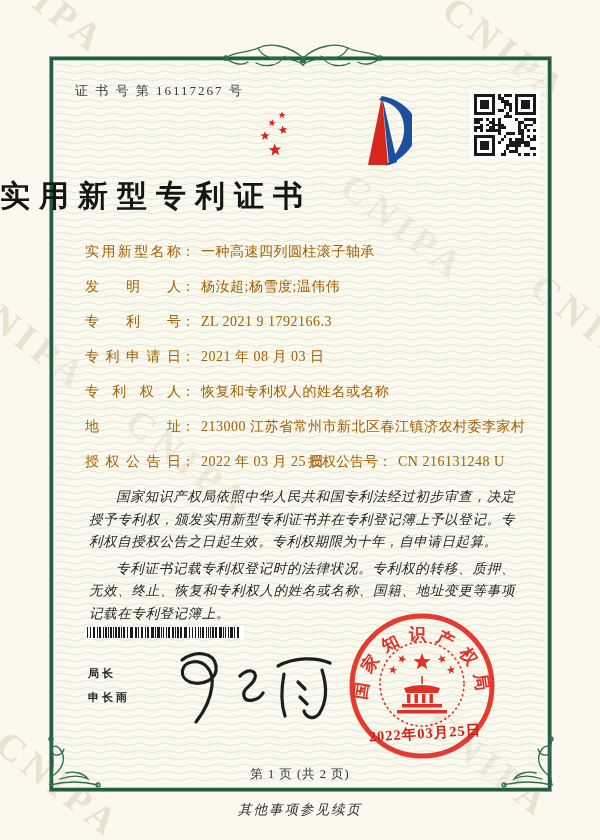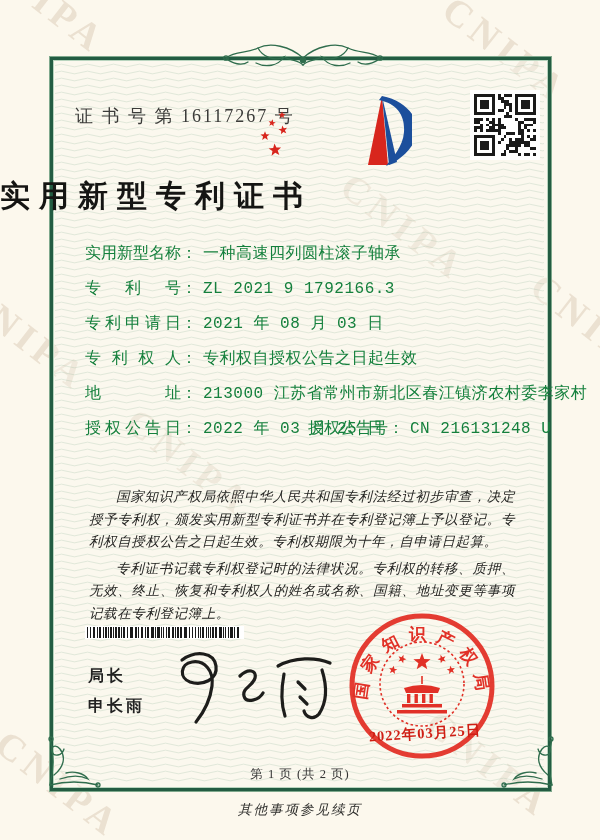--- a/index.html
+++ b/index.html
@@ -16,43 +16,43 @@
   }
   .frame{
     position:absolute;left:50px;top:57px;width:495px;height:728px;
     border:3px solid #235c42;
     box-shadow:0 0 0 1px #7fa98d, inset 0 0 0 1px #b8d4be;
     background:rgba(250,250,242,0.35);
     z-index:1;
   }
   .guilloche{position:absolute;left:2px;top:2px;z-index:0;}
   .content{position:absolute;inset:0;z-index:2;}
-  .cert-no{position:absolute;left:75px;top:104px;font-size:18px;letter-spacing:2px;color:#3b3b39;}
+  .cert-no{position:absolute;left:75px;top:82px;font-size:13px;letter-spacing:2px;color:#3b3b39;}
   .logo{position:absolute;left:252px;top:84px;}
   .qr-wrap{position:absolute;left:470px;top:90px;background:#ffffff;padding:4px;line-height:0;}
   .title{
     position:absolute;left:0;right:0;top:176px;
     font-size:30px;font-weight:bold;letter-spacing:9px;color:#151513;
   }
   .rows{position:absolute;left:85px;top:243px;width:440px;}
-  .row{height:35px;font-size:16px;color:#15803d;white-space:nowrap;font-family:Liberation Mono, monospace;}
+  .row{height:35px;font-size:14px;color:#a16207;white-space:nowrap;}
   .lbl{display:inline-block;width:96px;text-align:justify;text-align-last:justify;vertical-align:top;}
   .colon{display:inline-block;margin-right:6px;}
   .val{letter-spacing:0.5px;}
   .row.double .cell2{position:absolute;left:223px;}
   .row.double{position:relative;}
   .paras{
     position:absolute;left:85px;top:482px;width:434px;
     font-style:italic;font-size:13.5px;line-height:22.5px;color:#242422;
     letter-spacing:0.6px;text-align:justify;
   }
   .paras p{margin:4px;text-indent:2em;}
   .barcode{position:absolute;left:85px;top:626px;background:#fff;padding:1px 2px;line-height:0;}
   .director{position:absolute;left:88px;top:666px;font-family:"Liberation Sans","DejaVu Sans",sans-serif;
-    font-size:16px;font-weight:bold;letter-spacing:3px;color:#222;}
+    font-size:11px;font-weight:bold;letter-spacing:3px;color:#222;}
   .director div{margin-bottom:9px;}
   .signature{position:absolute;left:162px;top:642px;z-index:4;}
   .seal{position:absolute;left:346px;top:610px;z-index:3;mix-blend-mode:multiply;opacity:0.95;}
   .seal-date{
     position:absolute;left:350px;top:724px;width:150px;text-align:center;z-index:5;
     color:#cf1f15;font-size:14.5px;font-weight:bold;letter-spacing:1px;transform:rotate(-3.5deg);
   }
   .page-no{position:absolute;left:0;right:0;top:766px;text-align:center;font-size:12.5px;letter-spacing:1px;color:#333;}
   .continuation{
     position:absolute;left:0;right:0;top:801px;text-align:center;
@@ -273,27 +273,30 @@
       </svg>
   </div>
 
   <div class="title">实用新型专利证书</div>
 
   <div class="rows">
     <div class="row">
       <span class="lbl">实用新型名称</span><span class="colon">：</span><span class="val">一种高速四列圆柱滚子轴承</span>
     </div>
     <div class="row">
+      <span class="lbl">发明人</span><span class="colon">：</span><span class="val">杨汝超;杨雪度;温伟伟</span>
+    </div>
+    <div class="row">
       <span class="lbl">专利号</span><span class="colon">：</span><span class="val">ZL 2021 9 1792166.3</span>
     </div>
     <div class="row">
       <span class="lbl">专利申请日</span><span class="colon">：</span><span class="val">2021 年 08 月 03 日</span>
     </div>
     <div class="row">
-      <span class="lbl">专利权人</span><span class="colon">：</span><span class="val">专利权自授权公告之日起生效</span>
+      <span class="lbl">专利权人</span><span class="colon">：</span><span class="val">恢复和专利权人的姓名或名称</span>
     </div>
     <div class="row">
       <span class="lbl">地址</span><span class="colon">：</span><span class="val">213000 江苏省常州市新北区春江镇济农村委李家村</span>
     </div>
     <div class="row double">
       <span class="cell1"><span class="lbl">授权公告日</span><span class="colon">：</span><span class="val">2022 年 03 月 25 日</span></span>
       <span class="cell2"><span>授权公告号</span><span class="colon">：</span><span class="val">CN 216131248 U</span></span>
     </div>
   </div>
 

